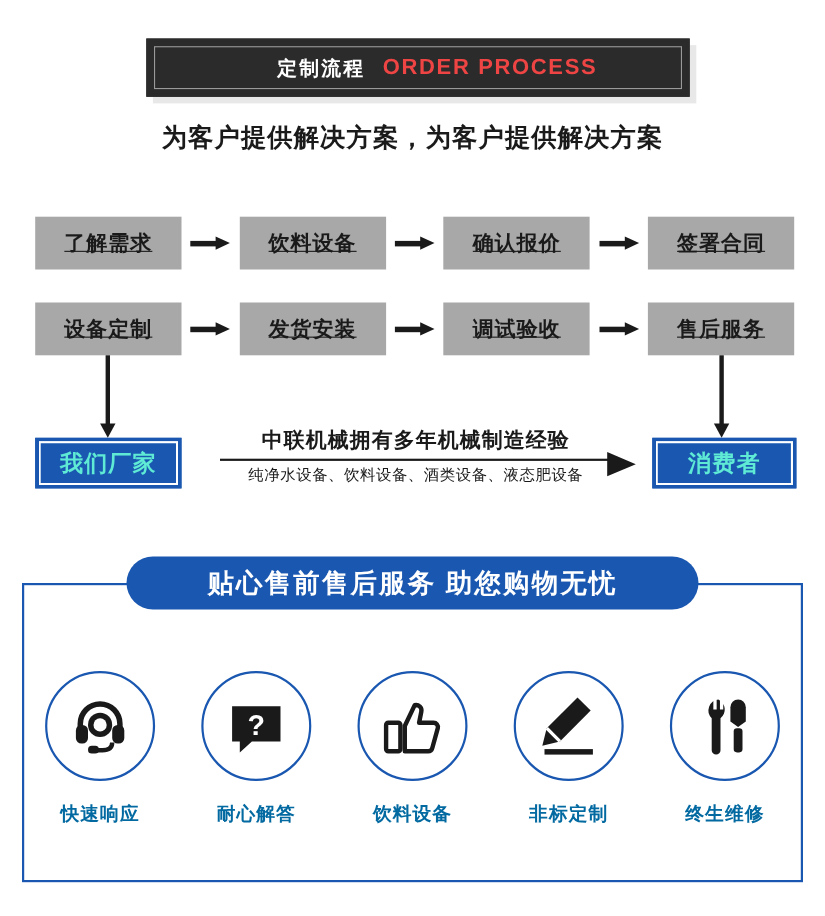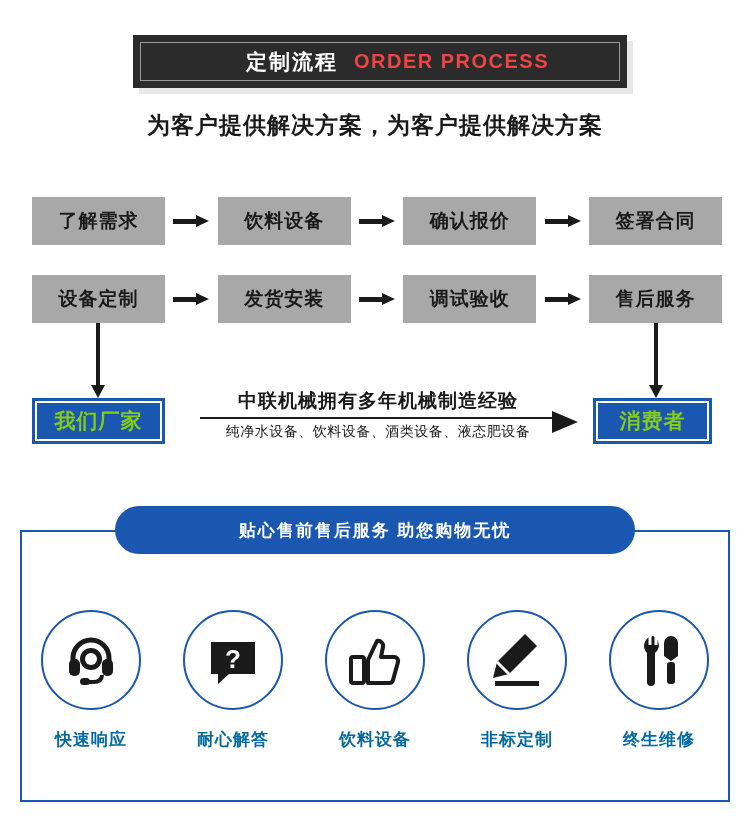--- a/index.html
+++ b/index.html
@@ -35,21 +35,21 @@
     width: calc(100% - 10px);
     height: calc(100% - 10px);
     border: 1px solid #9a9a9a;
     display: flex;
     align-items: center;
     justify-content: center;
     gap: 16px;
   }
   .header-cn {
     color: #ffffff;
-    font-size: 21px;
+    font-size: 18px;
     font-weight: bold;
     letter-spacing: 2px;
     margin-left: 35px;
   }
   .header-en {
     color: #ef4444;
     font-size: 20px;
     font-weight: bold;
     letter-spacing: 1.5px;
   }
@@ -68,20 +68,21 @@
   }
 
   
   .flow-row {
     position: absolute;
     left: 32px;
     width: 690px;
     height: 48px;
     display: flex;
     align-items: flex-end;
+    text-decoration: underline;
   }
   .flow-row.row1 { top: 197px; }
   .flow-row.row2 { top: 275px; }
 
   .flow-box {
     width: 133px;
     height: 48px;
     background: #a8a8a8;
     color: #1a1a1a;
     font-size: 19px;
@@ -147,33 +148,33 @@
     border-left: 7px solid transparent;
     border-right: 7px solid transparent;
     border-top: 13px solid #1a1a1a;
   }
 
   
   .blue-box {
     position: absolute;
     height: 46px;
     background: #1957b0;
-    color: #84cc16;
+    color: #5eead4;
     font-size: 21px;
     font-weight: bold;
     letter-spacing: 1px;
     display: flex;
     align-items: center;
     justify-content: center;
     border: 3px solid #1957b0;
     box-sizing: border-box;
     box-shadow: 0 0 0 2px #ffffff inset;
   }
   .blue-box.left { left: 32px; top: 398px; width: 133px; }
-  .blue-box.right { left: 593px; top: 398px; width: 119px; }
+  .blue-box.right { left: 593px; top: 398px; width: 131px; }
 
   .mid-text {
     position: absolute;
     left: 178px;
     top: 388px;
     width: 400px;
     text-align: center;
   }
   .mid-text .line1 {
     font-size: 19px;
@@ -217,21 +218,21 @@
   .service-title {
     position: absolute;
     left: 115px;
     top: 530px;
     width: 520px;
     height: 48px;
     transform: translateY(-50%);
     background: #1957b0;
     border-radius: 24px;
     color: #ffffff;
-    font-size: 17px;
+    font-size: 24px;
     font-weight: bold;
     letter-spacing: 2px;
     display: flex;
     align-items: center;
     justify-content: center;
   }
 
   .service-items {
     position: absolute;
     left: 20px;

